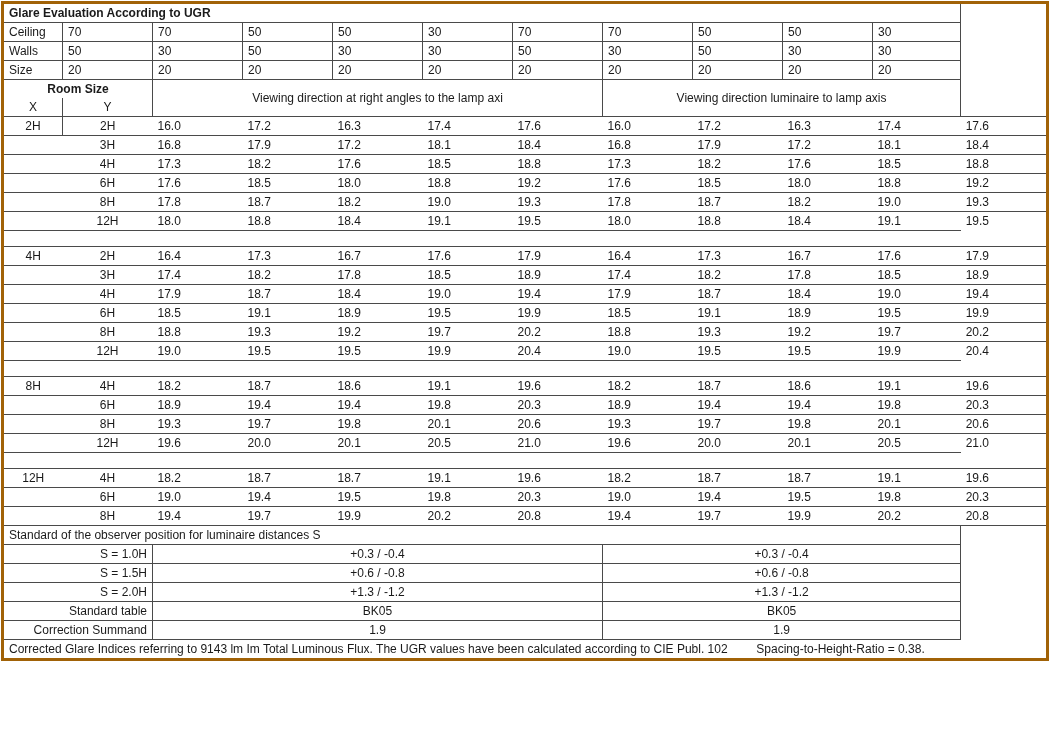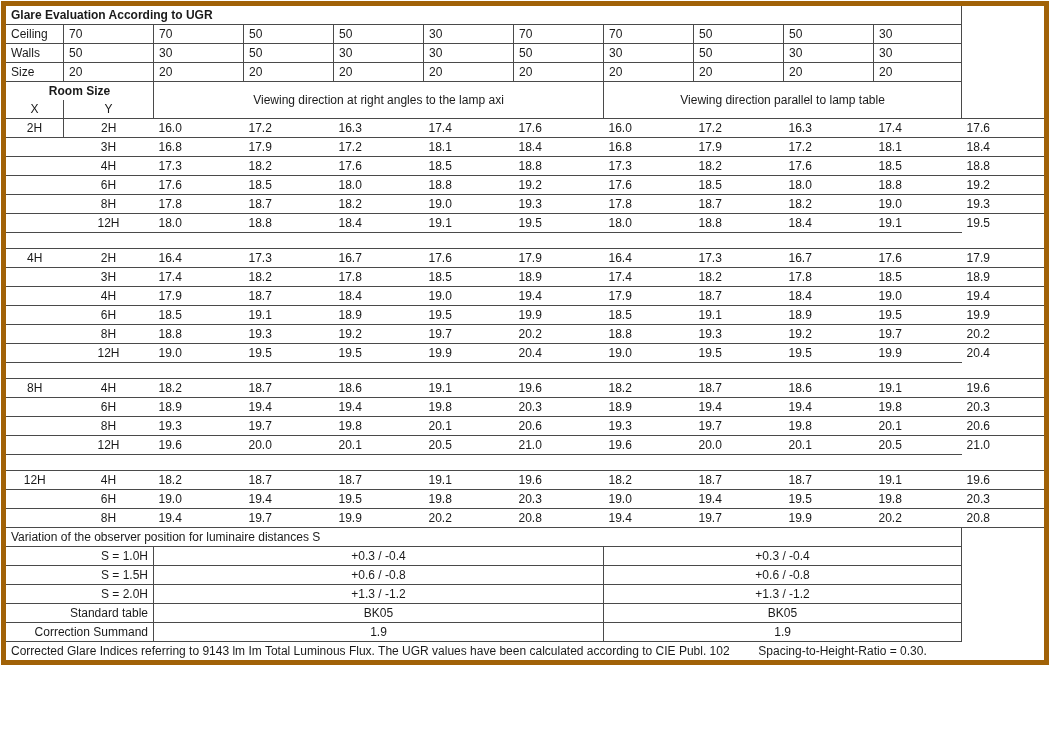--- a/index.html
+++ b/index.html
@@ -17,21 +17,21 @@
     width: 1050px;
     height: 750px;
     box-sizing: border-box;
     overflow: hidden;
   }
   table.ugr {
     border-collapse: collapse;
     table-layout: fixed;
     width: 1048px;
     margin: 1px;
-    border: 5px solid #a16207;
+    border: 3px solid #a16207;
   }
   table.ugr td {
     border: 1px solid #4a4a4a;
     padding: 2px 5px;
     font-size: 12px;
     line-height: 14px;
     vertical-align: middle;
     height: 16px;
     box-sizing: border-box;
   }
@@ -155,21 +155,21 @@
         <td class="val">20</td>
         <td class="val">20</td>
         <td class="val">20</td>
         <td class="val">20</td>
         <td class="val">20</td>
       </tr>
 
       <tr>
         <td class="roomsize-head nb-bottom" colspan="2">Room Size</td>
         <td class="hdr-dir" colspan="5" rowspan="2">Viewing direction at right angles to the lamp axi</td>
-        <td class="hdr-dir" colspan="4" rowspan="2">Viewing direction parallel to lamp table</td>
+        <td class="hdr-dir" colspan="4" rowspan="2">Viewing direction luminaire to lamp axis</td>
       </tr>
       <tr>
         <td class="xy-head nb-top">X</td>
         <td class="xy-head nb-top">Y</td>
       </tr>
 
       <tr>
         <td class="xcol nb-bottom">2H</td>
         <td class="ycol nb-v nb-bottom">2H</td>
         <td class="dat nb-v nb-bottom">16.0</td>
@@ -472,21 +472,21 @@
         <td class="dat nb-v">20.2</td>
         <td class="dat nb-v">20.8</td>
         <td class="dat nb-v">19.4</td>
         <td class="dat nb-v">19.7</td>
         <td class="dat nb-v">19.9</td>
         <td class="dat nb-v">20.2</td>
         <td class="dat nb-v">20.8</td>
       </tr>
 
       <tr>
-        <td class="rowlabel" colspan="11">Variation of the observer position for luminaire distances S</td>
+        <td class="rowlabel" colspan="11">Standard of the observer position for luminaire distances S</td>
       </tr>
       <tr>
         <td class="s-label nb-bottom" colspan="2">S = 1.0H</td>
         <td class="s-val nb-bottom" colspan="5">+0.3 / -0.4</td>
         <td class="s-val nb-bottom" colspan="4">+0.3 / -0.4</td>
       </tr>
       <tr>
         <td class="s-label nb-bottom" colspan="2">S = 1.5H</td>
         <td class="s-val nb-bottom" colspan="5">+0.6 / -0.8</td>
         <td class="s-val nb-bottom" colspan="4">+0.6 / -0.8</td>
@@ -505,18 +505,18 @@
       <tr>
         <td class="s-label" colspan="2">Correction Summand</td>
         <td class="s-val" colspan="5">1.9</td>
         <td class="s-val" colspan="4">1.9</td>
       </tr>
 
       <tr>
         <td class="footer-note" colspan="11">
           <span>Corrected Glare Indices referring to 9143 lm Im Total Luminous Flux. The UGR values have been calculated according to CIE Publ. 102</span>
           <span style="display:inline-block;width:22px"></span>
-          <span>Spacing-to-Height-Ratio = 0.30.</span>
+          <span>Spacing-to-Height-Ratio = 0.38.</span>
         </td>
       </tr>
     </tbody>
   </table>
 </div>
 
 </body></html>

